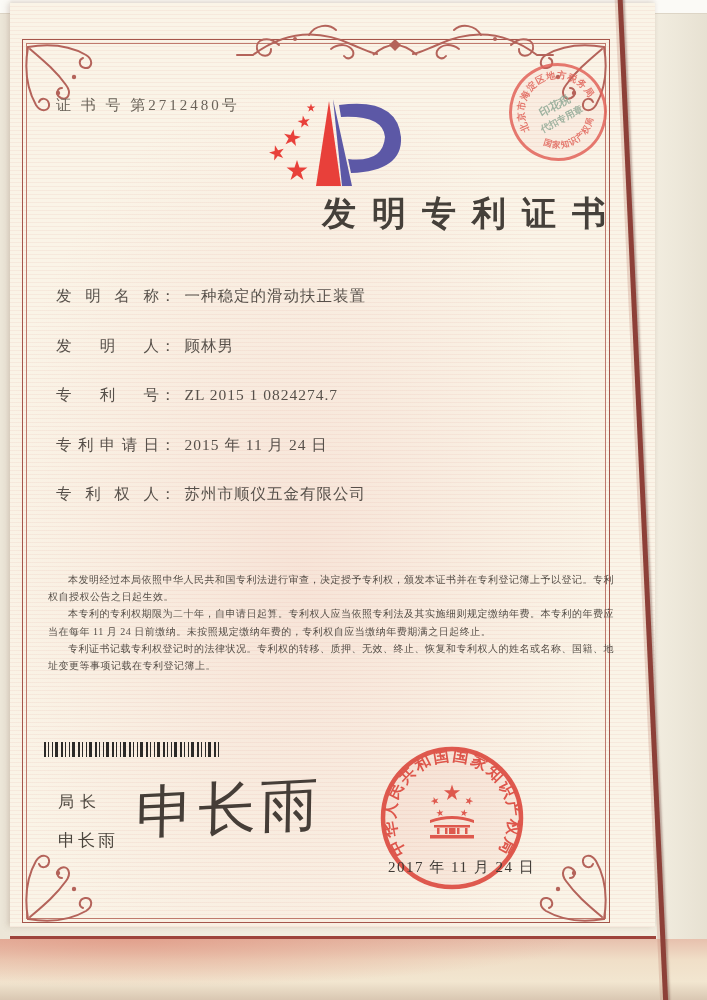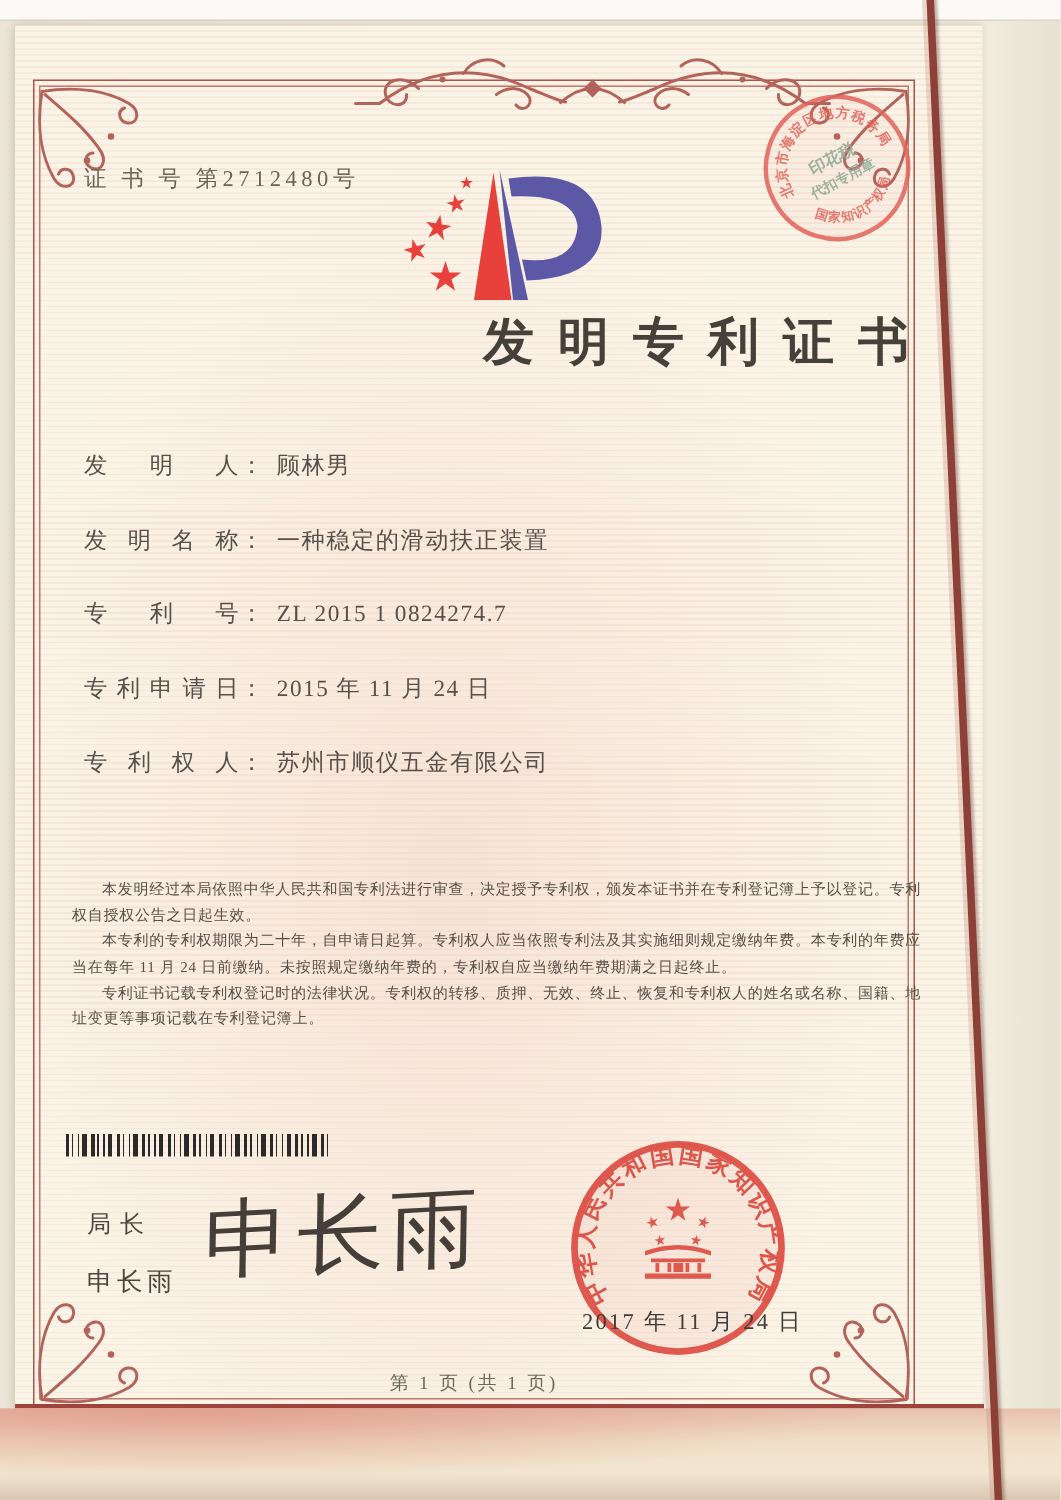--- a/index.html
+++ b/index.html
@@ -5,21 +5,21 @@
   html,body{margin:0;padding:0;}
   body{
     width:707px;height:1000px;overflow:hidden;
     font-family:"Liberation Serif","DejaVu Serif",serif;
     background:linear-gradient(90deg,#ece6d8 0,#f2ede0 40%,#f3eee1 92%,#e7e1d2 100%);
     position:relative;
   }
   .stage{position:absolute;inset:0;}
   .scan-top{position:absolute;left:0;top:0;width:707px;height:13px;background:#fbfaf6;border-bottom:1px solid #ddd5c6;}
   .page{
-    position:absolute;left:10px;top:17px;width:645px;height:924px;
+    position:absolute;left:10px;top:3px;width:645px;height:924px;
     background-color:#faf4e7;
     background-image:
       radial-gradient(ellipse at 45% 62%, rgba(238,186,175,.28), rgba(0,0,0,0) 62%),
       repeating-linear-gradient(0deg, rgba(222,156,146,.13) 0 1px, rgba(0,0,0,0) 1px 4px);
     box-shadow:-3px 0 6px rgba(140,110,90,.18), 0 -2px 4px rgba(140,110,90,.14);
   }
   .page-bottom-edge{position:absolute;left:10px;top:936px;width:646px;height:3px;background:#9e443c;}
   .bottom-blur{
     position:absolute;left:0;top:939px;width:707px;height:61px;
     background:
@@ -126,24 +126,24 @@
       <g fill="#5c58a6">
         <path d="M88,6 L107,93 L97,93 Z"></path>
         <path d="M94,12 Q152,4 156,44 Q158,78 106,80 L103,66 Q138,70 140,44 Q138,22 96,24 Z"></path>
       </g>
     </svg>
 
     <div class="title">发明专利证书</div>
 
     <div class="fields">
       <div class="f-row">
+        <span class="f-label">发明名称</span><span class="f-colon">：</span><span>一种稳定的滑动扶正装置</span>
+      </div>
+      <div class="f-row">
         <span class="f-label">发明人</span><span class="f-colon">：</span><span>顾林男</span>
-      </div>
-      <div class="f-row">
-        <span class="f-label">发明名称</span><span class="f-colon">：</span><span>一种稳定的滑动扶正装置</span>
       </div>
       <div class="f-row">
         <span class="f-label">专利号</span><span class="f-colon">：</span><span>ZL 2015 1 0824274.7</span>
       </div>
       <div class="f-row">
         <span class="f-label">专利申请日</span><span class="f-colon">：</span><span>2015 年 11 月 24 日</span>
       </div>
       <div class="f-row">
         <span class="f-label">专利权人</span><span class="f-colon">：</span><span>苏州市顺仪五金有限公司</span>
       </div>
@@ -180,21 +180,20 @@
         <rect x="60" y="85" width="2.5" height="6"></rect>
         <rect x="68" y="85" width="2.5" height="6"></rect>
         <rect x="80" y="85" width="2.5" height="6"></rect>
         <rect x="88" y="85" width="2.5" height="6"></rect>
         <rect x="72" y="85" width="6.5" height="6"></rect>
         <rect x="53" y="92" width="44" height="3.5"></rect>
       </g>
     </svg>
     <div class="seal-date">2017 年 11 月 24 日</div>
 
-    <div class="footer">第 1 页 (共 1 页)</div>
   </div>
 
   <svg class="tax-stamp" viewBox="0 0 130 130">
     <defs>
       <path id="stamp-top-path" d="M36.7,93.3 A40,40 0 1 1 93.3,93.3" fill="none"></path>
       <path id="stamp-bottom-path" d="M28.6,86 A42,42 0 0 0 101.4,86" fill="none"></path>
     </defs>
     <circle cx="65" cy="65" r="56" fill="rgba(226,99,90,0.05)" stroke="#e2635a" stroke-width="3.5"></circle>
     <text font-size="11" font-weight="bold" fill="#e06359" letter-spacing="1" font-family="Liberation Serif, serif">
       <textPath href="#stamp-top-path" startOffset="50%" text-anchor="middle">北京市海淀区地方税务局</textPath>

